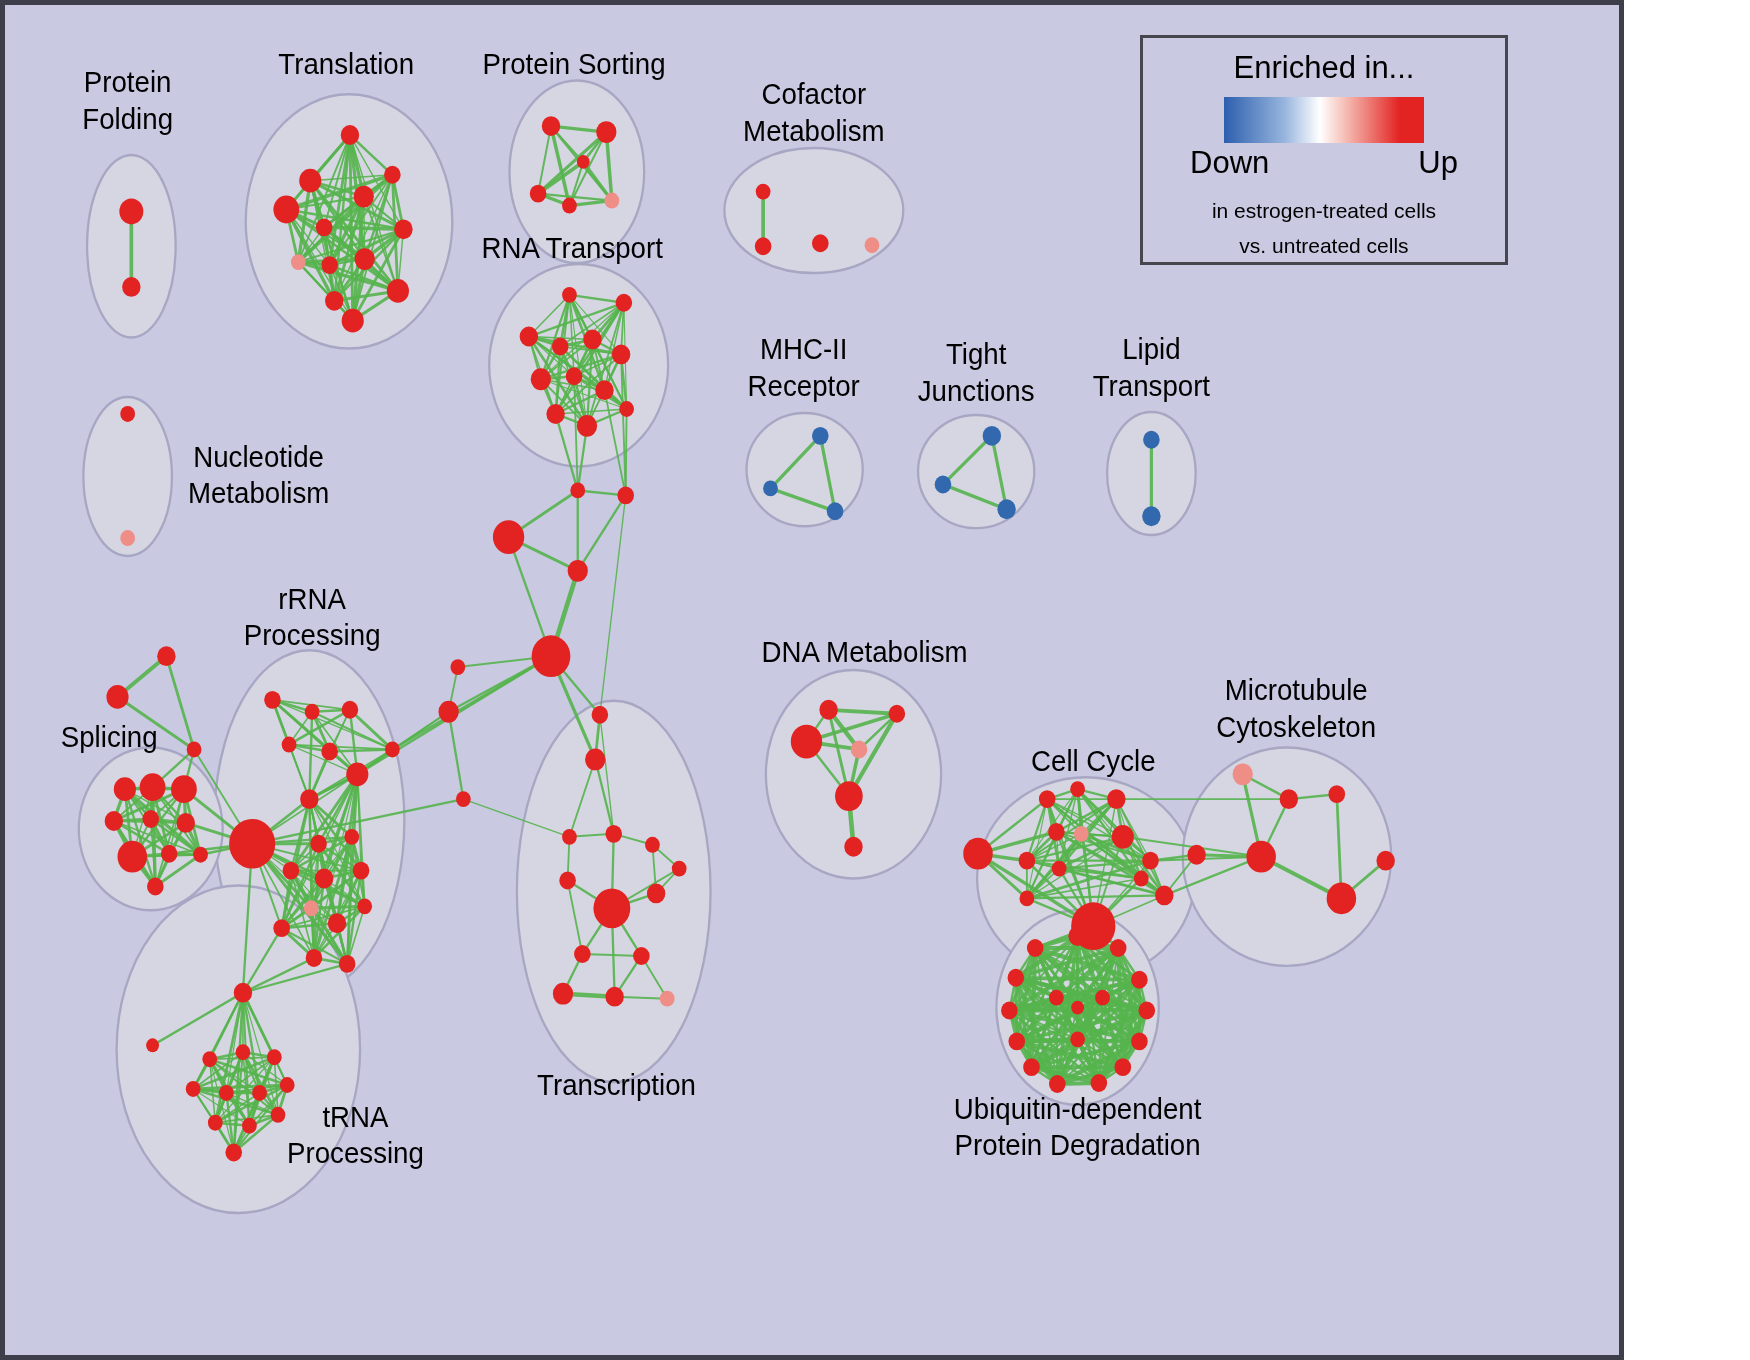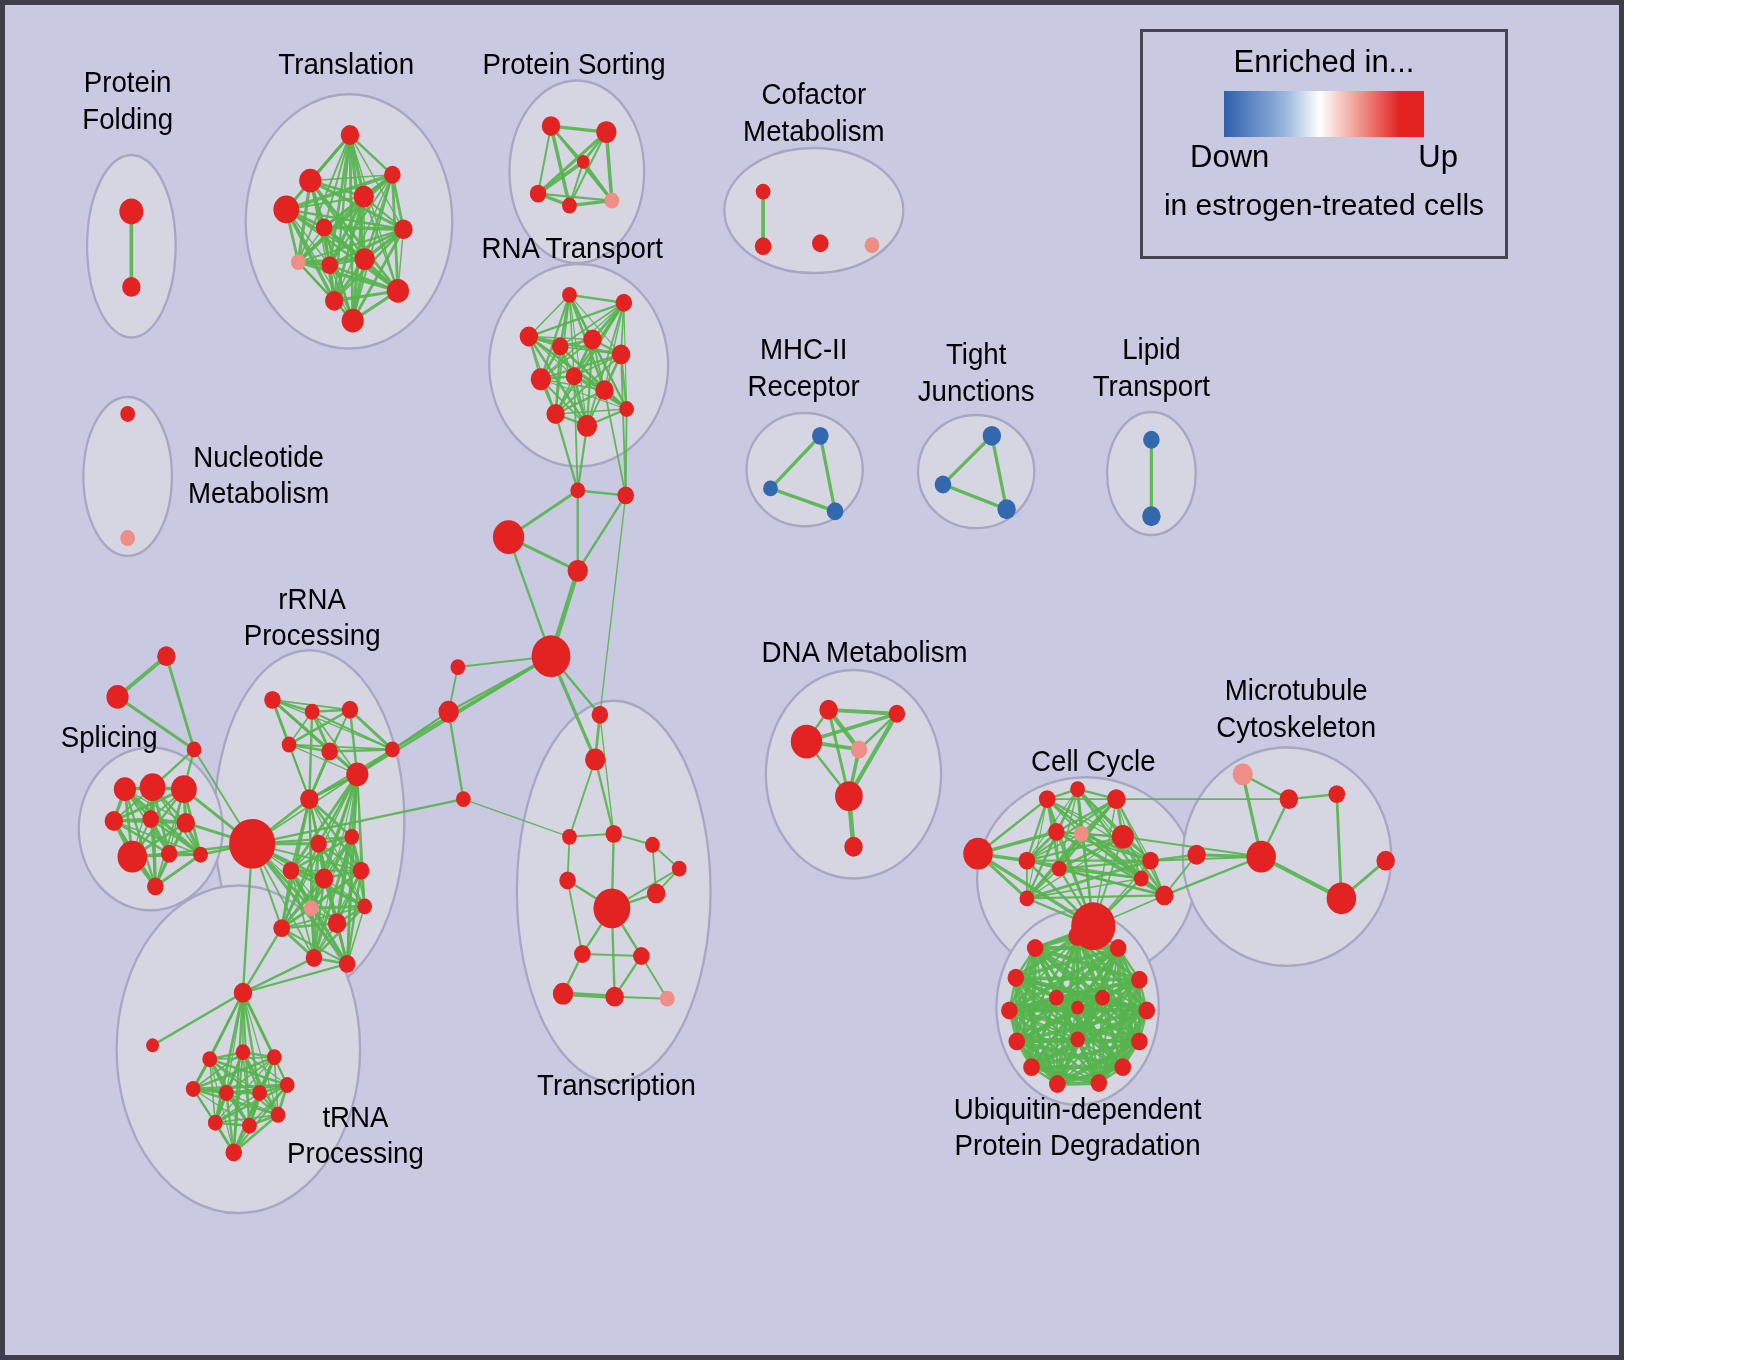--- a/index.html
+++ b/index.html
@@ -20,37 +20,37 @@
     display: block;
   }
   .clabel {
     font-family: "Liberation Sans", "DejaVu Sans", sans-serif;
     font-size: 30px;
     fill: #000000;
   }
   .legend {
     position: absolute;
     left: 1135px;
-    top: 24px;
+    top: 30px;
     width: 368px;
     height: 230px;
     border: 3px solid #46464f;
     text-align: center;
     color: #000000;
   }
   .legend-title { font-size: 31px; margin-top: 12px; }
   .legend-bar { width: 200px; height: 46px; margin: 11px auto 0; }
   .legend-ends {
     display: flex;
     justify-content: space-between;
     width: 268px;
     margin: 2px auto 12px;
     font-size: 31px;
   }
-  .legend-caption { font-size: 30px; line-height: 35px; margin-top: 5px; }
+  .legend-caption { font-size: 21px; line-height: 35px; margin-top: 5px; }
 </style>
 </head>
 <body>
 
 <div class="canvas" style="background: rgb(201, 201, 226); border-color: rgb(62, 62, 74);">
   <svg id="network-svg" class="net" viewBox="0 0 1750 1360" preserveAspectRatio="none">
       <g>
         <ellipse cx="137" cy="243" rx="48" ry="92" fill="#d6d6e3" stroke="#a7a7c4" stroke-width="2.5"></ellipse>
         <ellipse cx="373" cy="218" rx="112" ry="128" fill="#d6d6e3" stroke="#a7a7c4" stroke-width="2.5"></ellipse>
         <ellipse cx="620" cy="168" rx="73" ry="92" fill="#d6d6e3" stroke="#a7a7c4" stroke-width="2.5"></ellipse>
@@ -975,15 +975,16 @@
 
   <div class="legend" style="border-color: rgb(70, 70, 79);">
     <div class="legend-title">Enriched in...</div>
     <div class="legend-bar" style="background: linear-gradient(to right, rgb(45, 95, 174), rgb(150, 180, 221) 30%, rgb(255, 255, 255) 48%, rgb(244, 182, 173) 62%, rgb(227, 35, 34) 88%, rgb(227, 35, 34));"></div>
     <div class="legend-ends">
       <span>Down</span>
       <span>Up</span>
     </div>
     <div class="legend-caption">
       <div>in estrogen-treated cells</div>
+      <div>vs. untreated cells</div>
     </div>
   </div>
 </div>
 
 </body></html>

